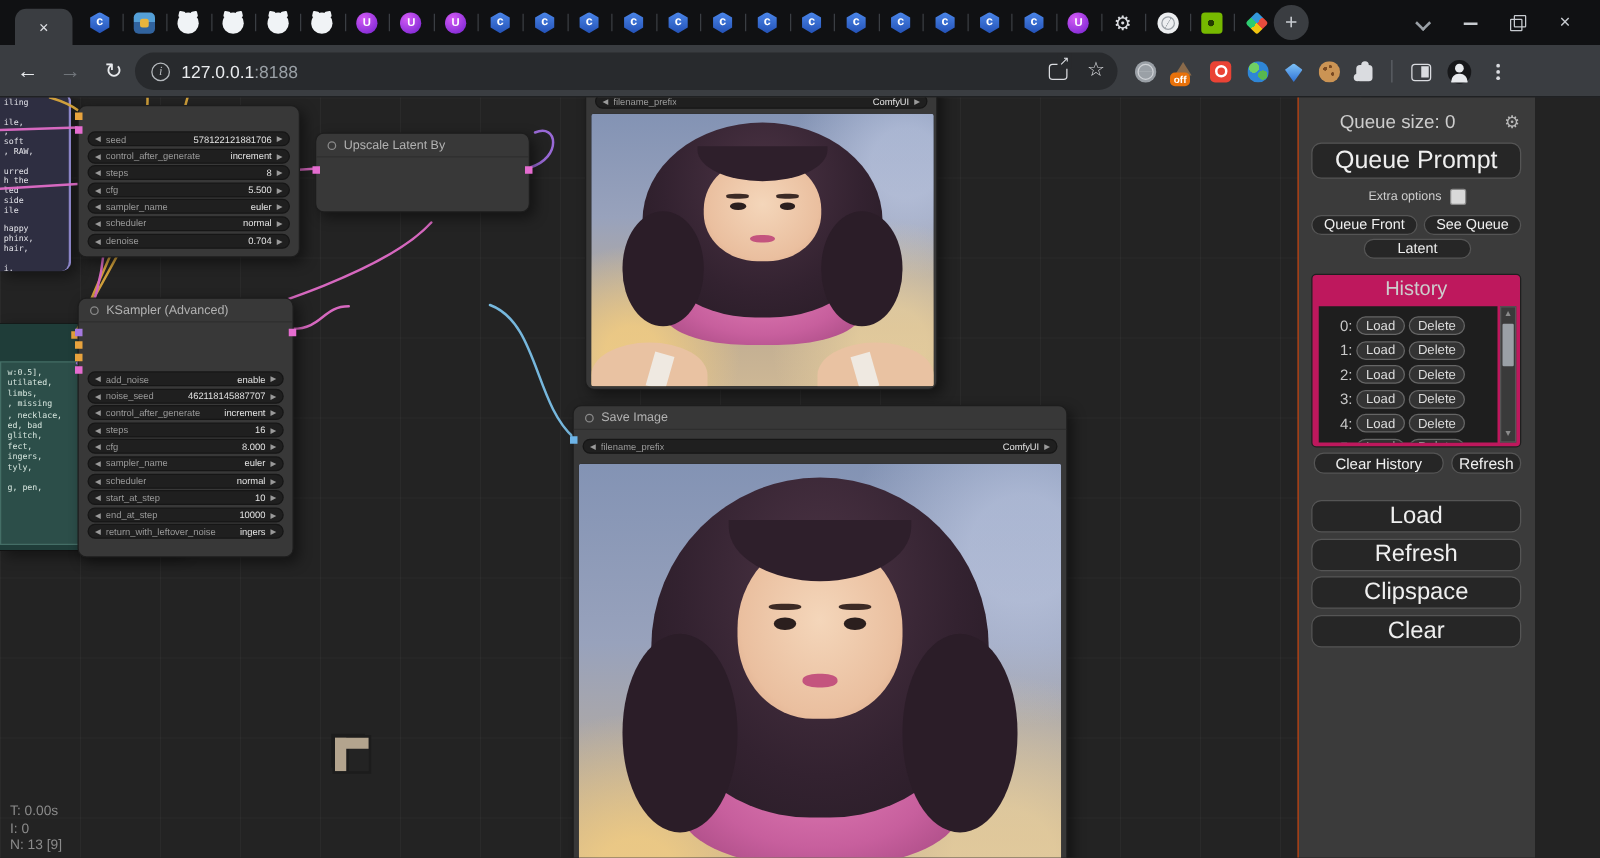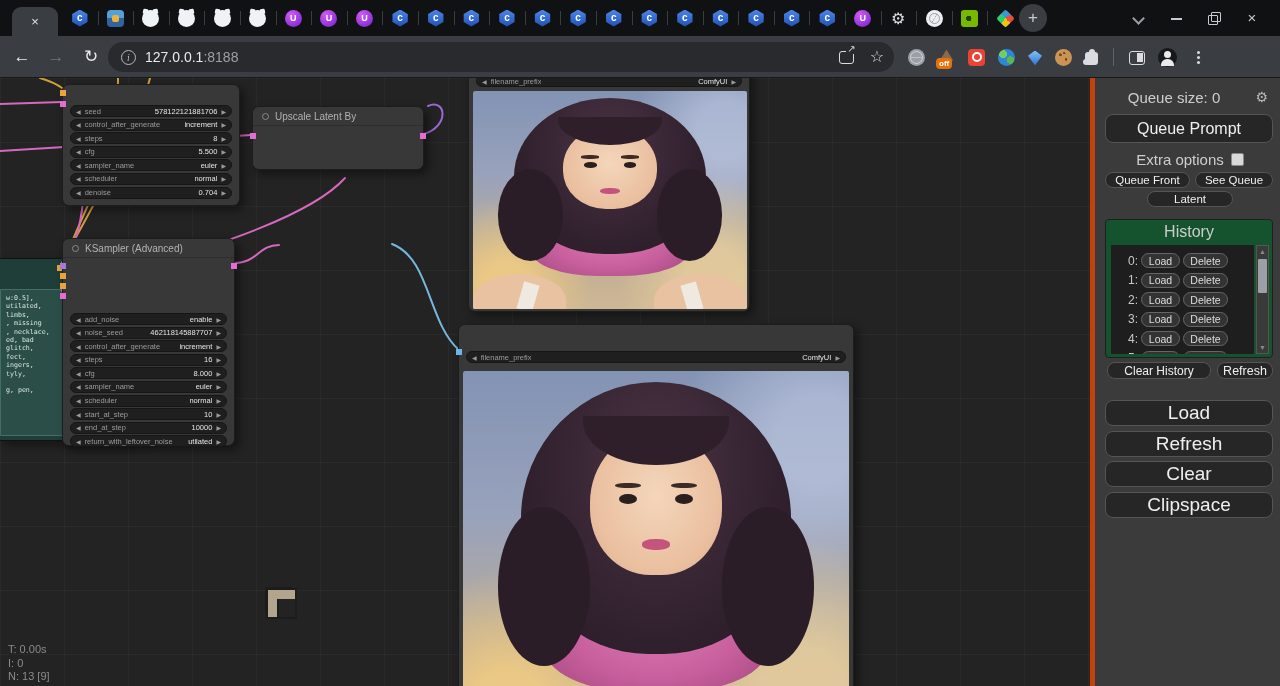--- a/index.html
+++ b/index.html
@@ -136,33 +136,33 @@
   #prompt-neg{left:0;top:180px;width:146px;height:183px;background:#1f3d39;border:1px solid #121212;border-left:none;border-radius:0 8px 8px 0}
   #neg-text{position:absolute;left:0;top:30px;width:134px;height:147px;background:#2c4e49;border:1px solid #446e66;border-radius:0 5px 5px 0}
   #neg-text pre{position:absolute;left:5px;top:4px;color:#d7e6df;line-height:8.4px}
   .chev-purple{position:absolute;width:7px;height:7px;border-left:2px solid #a579e0;border-bottom:2px solid #a579e0;transform:rotate(45deg);z-index:3}
 
   #l-handle{position:absolute;left:268px;top:512px;width:27px;height:27px;z-index:2;
     border-top:9px solid #b3a48e;border-left:9px solid #b3a48e;box-shadow:-3px -3px 0 #1c1c1c,2px 0 0 #1c1c1c inset;outline:2px solid #1c1c1c}
   #stats{position:absolute;left:8px;top:565px;z-index:2;color:#8b8b8b;font-size:11px;line-height:13.5px}
 
   
-  #sidebar{position:absolute;left:1090px;top:78px;width:190px;height:608px;background:#3b3b3b;border-left:5px solid #c2410c;z-index:4}
+  #sidebar{position:absolute;left:1038px;top:78px;width:190px;height:608px;background:#3b3b3b;border-left:1px solid #c2410c;z-index:4}
   .sbtn{background:#262626;border:1px solid #555;border-radius:8px;color:#efefef;text-align:center;
     display:flex;align-items:center;justify-content:center;font-family:"Liberation Sans",sans-serif}
   #queue-size{position:absolute;left:0;top:11px;width:158px;text-align:center;color:#cdcdcd;font-size:15px}
   #gear-btn{position:absolute;right:12px;top:11px;color:#b8b8b8;font-size:14px}
-  #queue-prompt{position:absolute;left:10px;top:36px;width:168px;height:29px;font-size:16px}
+  #queue-prompt{position:absolute;left:10px;top:36px;width:168px;height:29px;font-size:20px}
   #extra-row{position:absolute;left:0;top:73px;width:190px;display:flex;align-items:center;justify-content:center;gap:7px}
-  #extra-label{color:#cdcdcd;font-size:15px}
+  #extra-label{color:#cdcdcd;font-size:10px}
   #extra-check{width:13px;height:13px;background:#d9d9d9;border:1px solid #8a8a8a;border-radius:2px}
   #queue-front{position:absolute;left:10px;top:94px;width:85px;height:16px;font-size:11.5px}
   #see-queue{position:absolute;left:100px;top:94px;width:78px;height:16px;font-size:11.5px}
   #close-btn{position:absolute;left:52px;top:113px;width:86px;height:16px;font-size:11.5px}
-  #history-box{position:absolute;left:10px;top:141px;width:168px;height:139px;background:#14532d;border:1px solid #1f1f1f;border-radius:4px}
+  #history-box{position:absolute;left:10px;top:141px;width:168px;height:139px;background:#be185d;border:1px solid #1f1f1f;border-radius:4px}
   #history-title{margin-top:3px;text-align:center;color:#cdcdcd;font-size:16px}
   #history-list{position:absolute;left:5px;top:25px;right:18px;bottom:3px;background:#1e1e1e;overflow:hidden;padding-top:6px}
   .hrow{display:flex;align-items:center;gap:3px;height:19.5px;padding-left:10px}
   .hidx{width:17px;text-align:right;color:#c8c8c8;font-size:12px}
   .hbtn{background:#333;border:1px solid #666;border-radius:8px;color:#ddd;font-size:10.5px;height:15px;
     display:flex;align-items:center;justify-content:center}
   .hbtn.load{width:39px}.hbtn.del{width:45px}
   #history-scroll{position:absolute;right:3px;top:25px;width:13px;bottom:3px;background:#3a3a3a;border:1px solid #555}
   .scr-arrow{position:absolute;left:0;width:11px;text-align:center;color:#8a8a8a;font-size:7px}
   #scr-up{top:2px}#scr-down{bottom:2px}
@@ -337,20 +337,40 @@
       <path d="M0,26 L62,24" stroke="#e06cc8"></path>
       <path d="M0,73 C80,68 180,62 251,57" stroke="#e06cc8"></path>
       <path d="M63,23 C95,80 85,150 66,184" stroke="#e06cc8"></path>
       <path d="M345,100 C300,150 150,185 67,215" stroke="#e06cc8"></path>
       <path d="M424,56 C450,48 446,20 428,28" stroke="#a06ee0"></path>
       <path d="M234,185 C258,185 258,167 279,167" stroke="#e06cc8"></path>
       <path d="M392,166 C430,180 428,245 459,272" stroke="#7bc0e8"></path>
     </g>
   </svg>
 
+  <div id="prompt-pos" class="prompt-node">
+    <pre>iling
+
+ile,
+,
+soft
+, RAW,
+
+urred
+h the
+led
+side
+ile
+
+happy
+phinx,
+hair,
+
+i.</pre>
+  </div>
 
   <div id="prompt-neg" class="prompt-node">
     <div id="neg-text">
       <pre>w:0.5],
 utilated,
 limbs,
 , missing
 , necklace,
 ed, bad
 glitch,
@@ -426,21 +446,21 @@
       </div>
     <div class="slot sl-pink" style="left:-3px;top:26px"></div>
     <div class="slot sl-pink" style="right:-3px;top:26px"></div>
   </div>
 
   <div class="node" style="left:62px;top:160px;width:173px;height:208px">
     <div class="ntitle">
         <span class="ndot"></span>
       <span>KSampler (Advanced)</span>
       </div>
-    <div class="widgets" style="top:74px">
+    <div class="widgets" style="top:58px">
   <div class="widget">
     <span class="warr">◀</span>
     <span class="wlabel">add_noise</span>
     <span class="wvalue">enable</span>
     <span class="warr">▶</span>
   </div>
 
   <div class="widget">
     <span class="warr">◀</span>
     <span class="wlabel">noise_seed</span>
@@ -493,21 +513,21 @@
   <div class="widget">
     <span class="warr">◀</span>
     <span class="wlabel">end_at_step</span>
     <span class="wvalue">10000</span>
     <span class="warr">▶</span>
   </div>
 
   <div class="widget">
     <span class="warr">◀</span>
     <span class="wlabel">return_with_leftover_noise</span>
-    <span class="wvalue">utilated</span>
+    <span class="wvalue">ingers</span>
     <span class="warr">▶</span>
   </div>
 </div>
     <div class="slot sl-purple" style="left:-3px;top:24px"></div>
     <div class="slot sl-orange" style="left:-3px;top:34px"></div>
     <div class="slot sl-orange" style="left:-3px;top:44px"></div>
     <div class="slot sl-pink" style="left:-3px;top:54px"></div>
     <div class="slot sl-pink" style="right:-3px;top:24px"></div>
   </div>
 
@@ -538,20 +558,24 @@
         <div class="p-brow-l"></div>
           <div class="p-brow-r"></div>
         <div class="p-eye-l"></div>
           <div class="p-eye-r"></div>
           <div class="p-lips"></div>
       </div>
     </div>
   </div>
 
   <div class="node" style="left:458px;top:246px;width:396px;height:430px">
+    <div class="ntitle">
+        <span class="ndot"></span>
+      <span>Save Image</span>
+      </div>
     <div class="widgets" style="top:26px">
   <div class="widget">
     <span class="warr">◀</span>
     <span class="wlabel">filename_prefix</span>
     <span class="wvalue">ComfyUI</span>
     <span class="warr">▶</span>
   </div>
 </div>
     <div class="slot sl-blue" style="left:-3px;top:24px"></div>
     <div class="imgbox" style="left:4px;top:46px;width:386px;height:378px">
@@ -640,19 +664,19 @@
 
   <div id="clear-history" class="sbtn">Clear History</div>
   <div id="refresh-small" class="sbtn">Refresh</div>
 
   <div id="main-buttons">
 
     <button class="sbtn bigbtn">Load</button>
 
     <button class="sbtn bigbtn">Refresh</button>
 
+    <button class="sbtn bigbtn">Clipspace</button>
+
     <button class="sbtn bigbtn">Clear</button>
 
-    <button class="sbtn bigbtn">Clipspace</button>
-
   </div>
 
 </div>
 
 </body></html>

